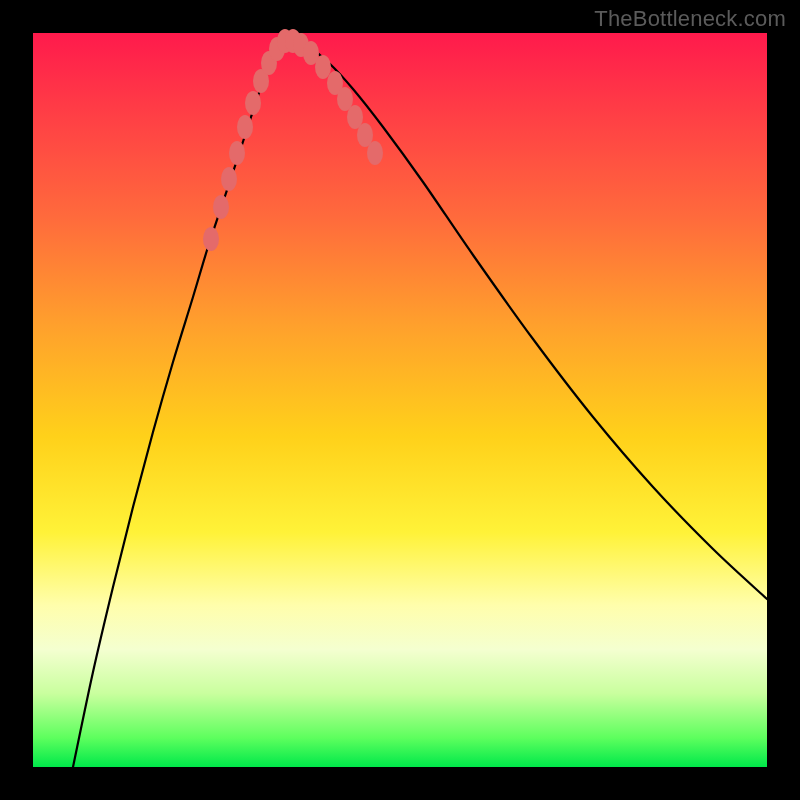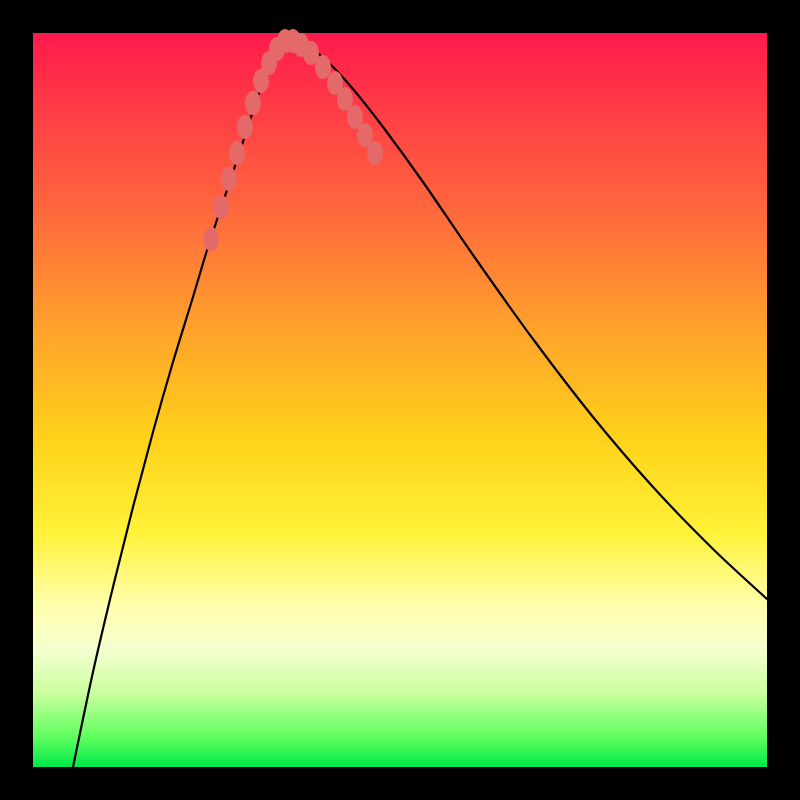--- a/index.html
+++ b/index.html
@@ -59,20 +59,21 @@
     overflow: visible;
   }
 </style>
 </head>
 <body>
 
 <div class="frame">
 
   <div class="plot-area"></div>
 
+  <div class="attribution">TheBottleneck.com</div>
 
   <svg class="curve" viewBox="0 0 734 734" preserveAspectRatio="none">
     <path id="curve-path" fill="none" stroke="#000" stroke-width="2.2" stroke-linecap="round" stroke-linejoin="round" d="M 40 734 C 43.333333333333336 718.1666666666666, 53.333333333333336 669, 60 639 C 66.66666666666667 609, 73.33333333333333 581.5, 80 554 C 86.66666666666667 526.5, 93.33333333333333 499.8333333333333, 100 474 C 106.66666666666667 448.1666666666667, 113.33333333333333 423.1666666666667, 120 399 C 126.66666666666667 374.8333333333333, 133.33333333333334 351.5, 140 329 C 146.66666666666666 306.5, 154.16666666666666 283.1666666666667, 160 264 C 165.83333333333334 244.83333333333334, 170 229.83333333333334, 175 214 C 180 198.16666666666666, 185 184, 190 169 C 195 154, 200.33333333333334 138.16666666666666, 205 124 C 209.66666666666666 109.83333333333333, 214.16666666666666 95.66666666666667, 218 84 C 221.83333333333334 72.33333333333333, 225 62.666666666666664, 228 54 C 231 45.333333333333336, 233.33333333333334 38.333333333333336, 236 32 C 238.66666666666666 25.666666666666668, 241.33333333333334 20, 244 16 C 246.66666666666666 12, 249 9.333333333333334, 252 8 C 255 6.666666666666667, 258 7, 262 8 C 266 9, 270.3333333333333 10.333333333333334, 276 14 C 281.6666666666667 17.666666666666668, 288.6666666666667 23, 296 30 C 303.3333333333333 37, 311 45.333333333333336, 320 56 C 329 66.66666666666667, 338.3333333333333 78.5, 350 94 C 361.6666666666667 109.5, 375 127.66666666666667, 390 149 C 405 170.33333333333334, 421.6666666666667 195.83333333333334, 440 222 C 458.3333333333333 248.16666666666666, 480 279, 500 306 C 520 333, 540 359.3333333333333, 560 384 C 580 408.6666666666667, 600 432, 620 454 C 640 476, 661 497.3333333333333, 680 516 C 699 534.6666666666666, 725 557.6666666666666, 734 566"></path>
     <g id="marker-group">
         <ellipse cx="178" cy="206" rx="8" ry="12" fill="#e46a6a"></ellipse>
         <ellipse cx="188" cy="174" rx="8" ry="12" fill="#e46a6a"></ellipse>
         <ellipse cx="196" cy="146" rx="8" ry="12" fill="#e46a6a"></ellipse>
         <ellipse cx="204" cy="120" rx="8" ry="12" fill="#e46a6a"></ellipse>
         <ellipse cx="212" cy="94" rx="8" ry="12" fill="#e46a6a"></ellipse>
         <ellipse cx="220" cy="70" rx="8" ry="12" fill="#e46a6a"></ellipse>

